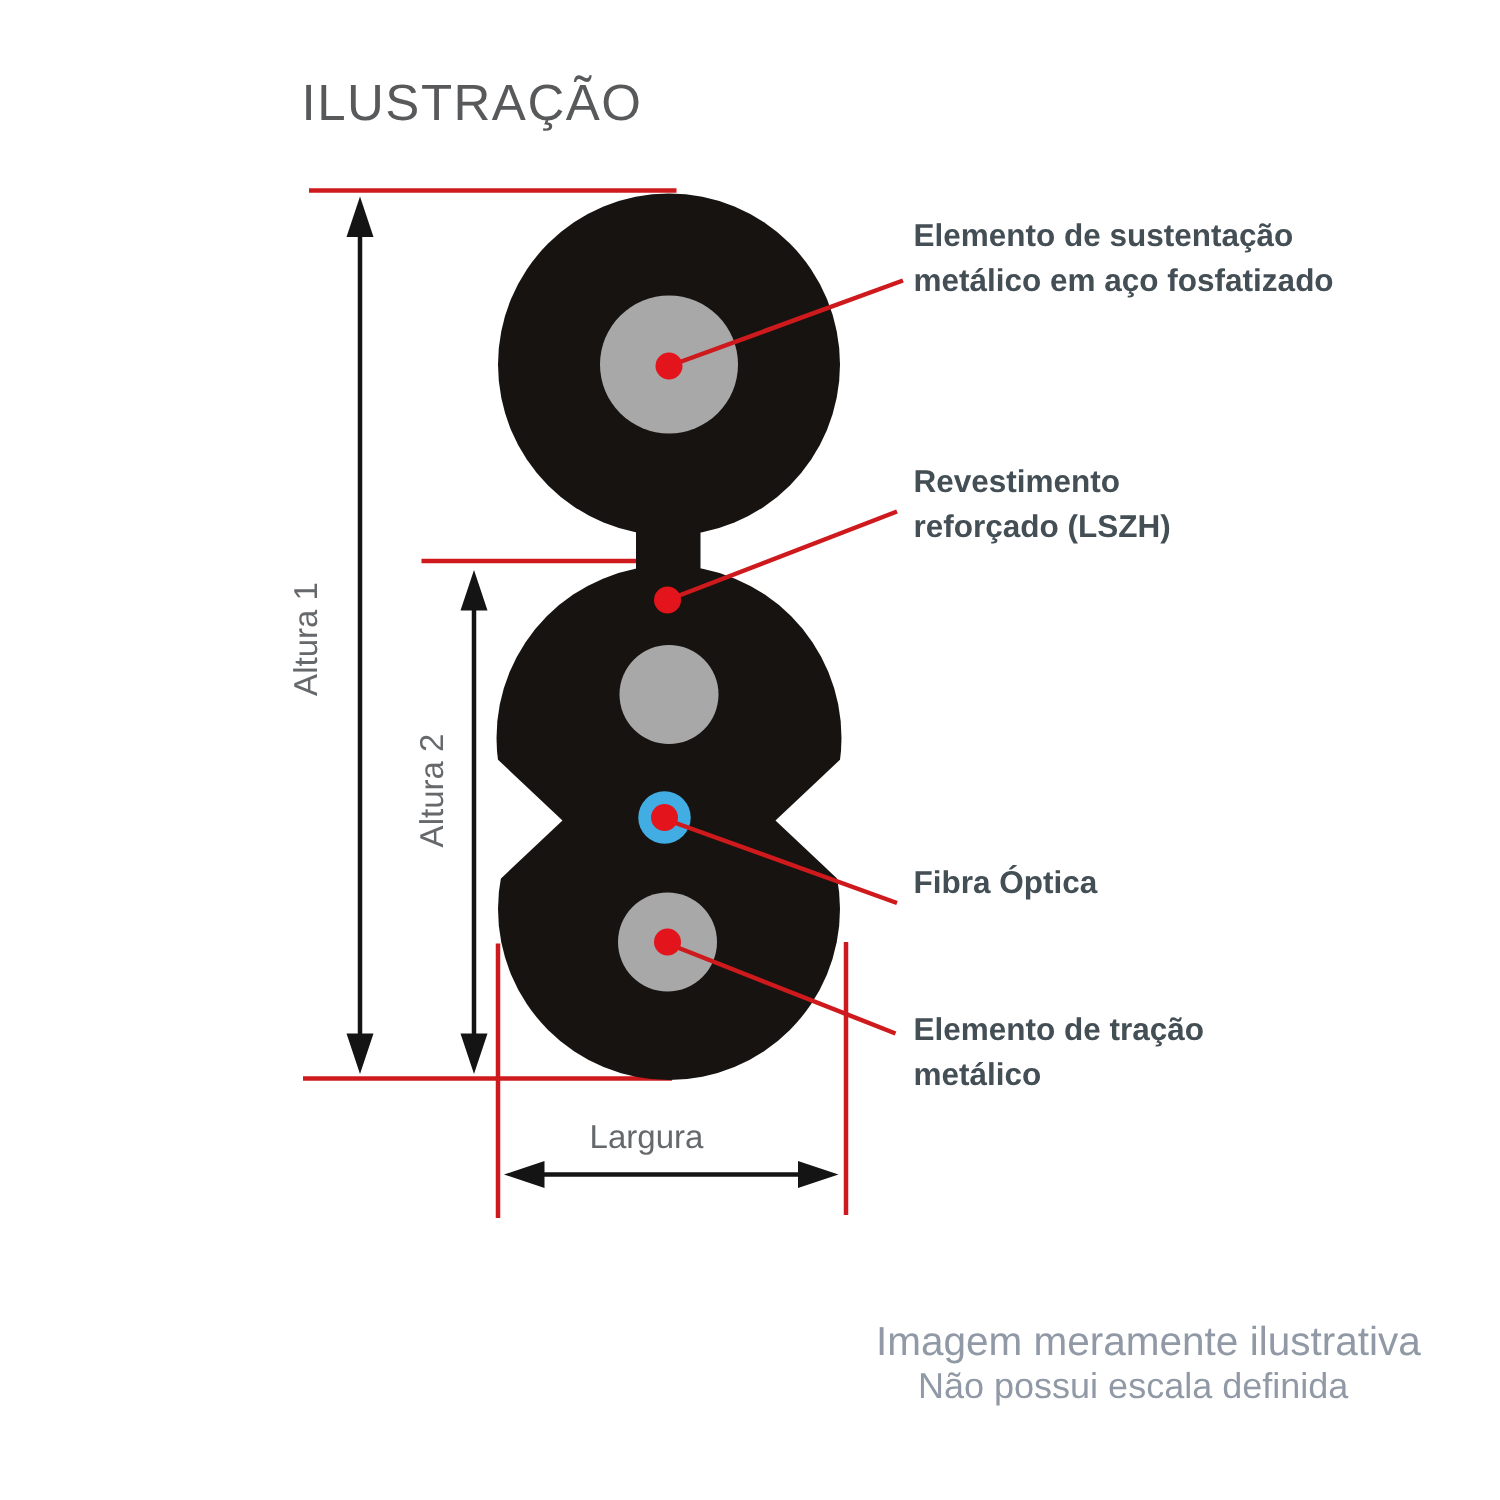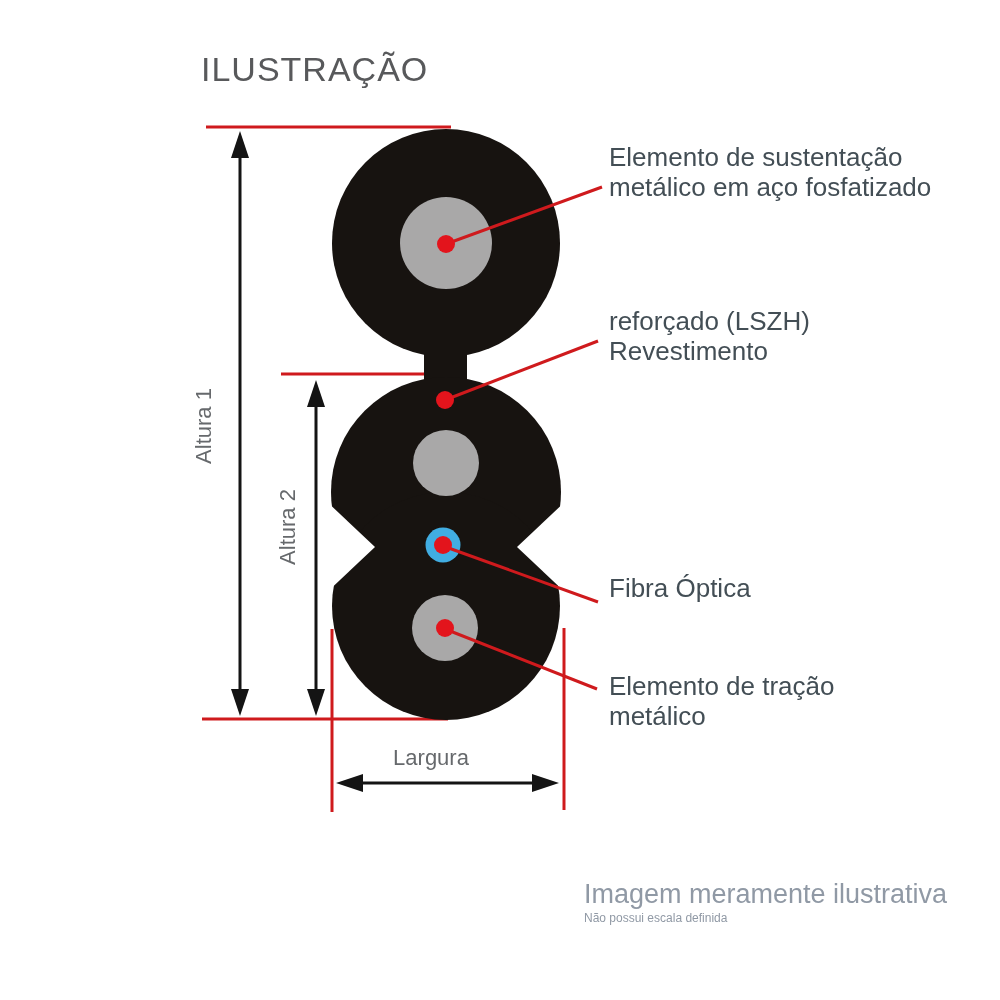--- a/index.html
+++ b/index.html
@@ -35,21 +35,21 @@
   .dimhead{fill:var(--arrow-black);}
 
   .txt{position:absolute;white-space:nowrap;}
   .page-title{
     left:162px;top:50px;
     font-size:34px;letter-spacing:1px;
     color:var(--title-text);
   }
   .annotation{
     color:var(--label-text);
-    font-size:26px;line-height:29.5px;
+    font-size:21px;line-height:29.5px;font-weight:bold;
   }
   .annotation span{display:block;}
   .ann-sustentacao{left:570px;top:143px;}
   .ann-revestimento{left:570px;top:307px;}
   .ann-fibra{left:570px;top:574px;text-align:center;}
   .ann-tracao{left:570px;top:672px;}
 
   .dim-label{
     color:var(--dimension-text);
     font-size:22px;
@@ -60,22 +60,22 @@
   .lbl-altura2{left:189px;top:514px;}
   .lbl-largura{left:332px;top:745px;}
 
   .footer-main{
     left:545px;top:879px;
     font-size:27px;
     color:var(--footer-text);
     text-align:center;
   }
   .footer-sub{
-    left:545px;top:911px;
-    font-size:12px;
+    left:573px;top:911px;
+    font-size:24px;
     color:var(--footer-text);
   }
 </style>
 </head>
 <body>
 
 <div id="stage">
 
   <svg id="diagram-svg" width="1000" height="1000" viewBox="0 0 1000 1000">
 
@@ -126,22 +126,22 @@
   </svg>
 
   <div class="txt page-title">ILUSTRAÇÃO</div>
 
   <div class="txt annotation ann-sustentacao">
     <span>Elemento de sustentação</span>
     <span>metálico em aço fosfatizado</span>
   </div>
 
   <div class="txt annotation ann-revestimento">
+    <span>Revestimento</span>
     <span>reforçado (LSZH)</span>
-    <span>Revestimento</span>
   </div>
 
   <div class="txt annotation ann-fibra">
     <span>Fibra Óptica</span>
   </div>
 
   <div class="txt annotation ann-tracao">
     <span>Elemento de tração</span>
     <span>metálico</span>
   </div>

